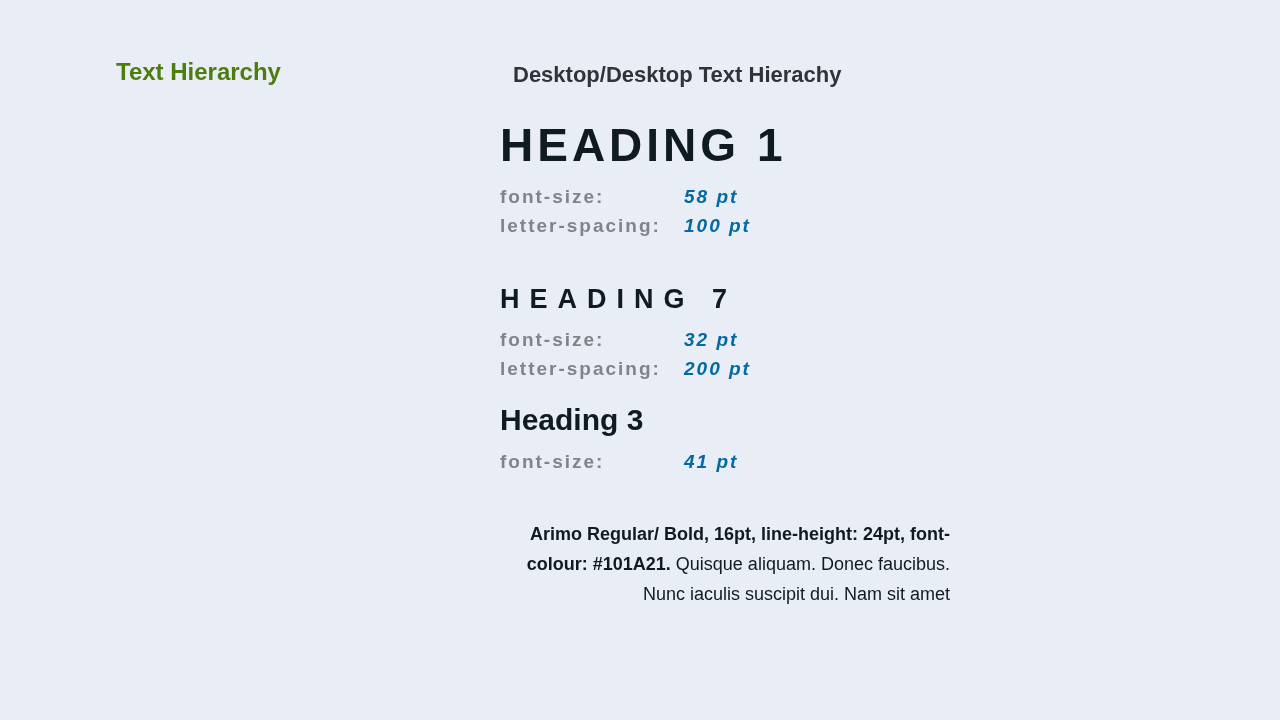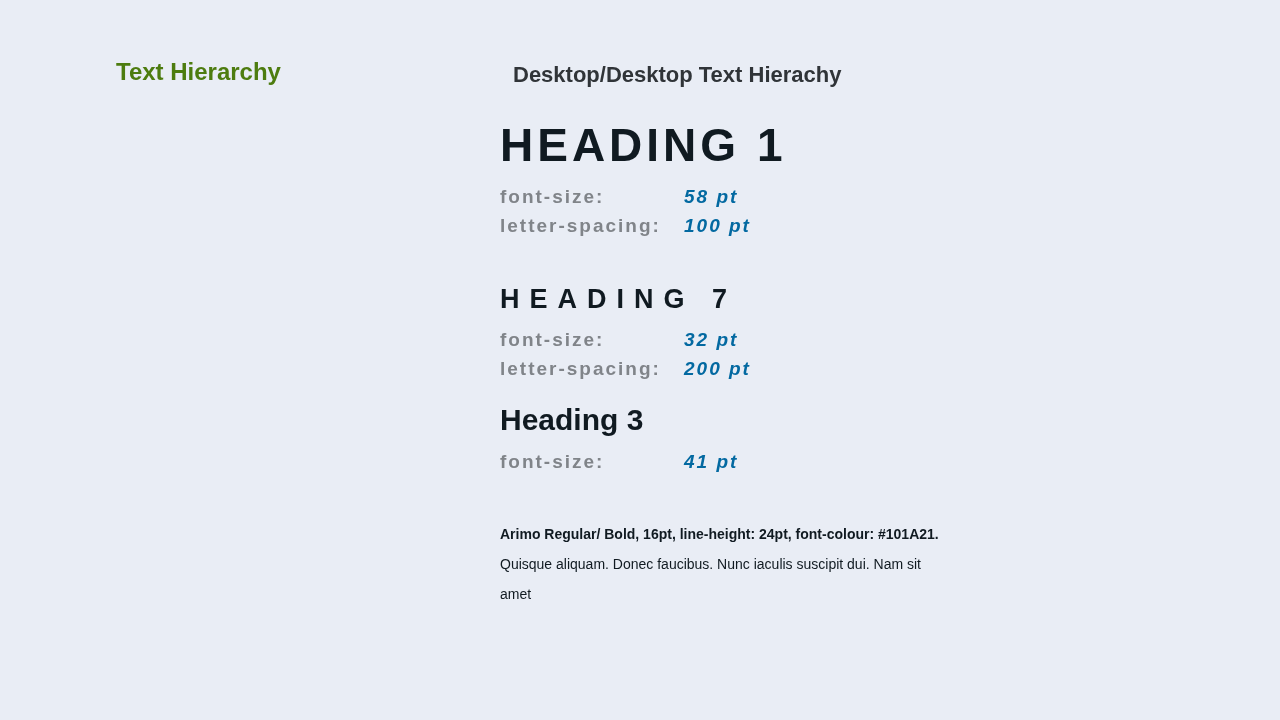--- a/index.html
+++ b/index.html
@@ -59,24 +59,25 @@
     font-size: 19px;
     font-weight: 700;
     letter-spacing: 2px;
     color: #808489;
     line-height: 1.5;
   }
   .spec-label { width: 184px; }
   .spec-value { color: #0369a1; font-style: italic; }
   .body-text {
     margin-top: 42px;
-    font-size: 14px;
+    font-size: 18px;
     line-height: 30px;
     color: #101A21;
     width: 450px;
+    text-align: right;
   }
   .body-text .bold { font-weight: 700; }
 </style>
 </head>
 <body>
 
 <div class="page-title">Text Hierarchy</div>
 <div class="section-title">Desktop/Desktop Text Hierachy</div>
 
 <div class="content">

